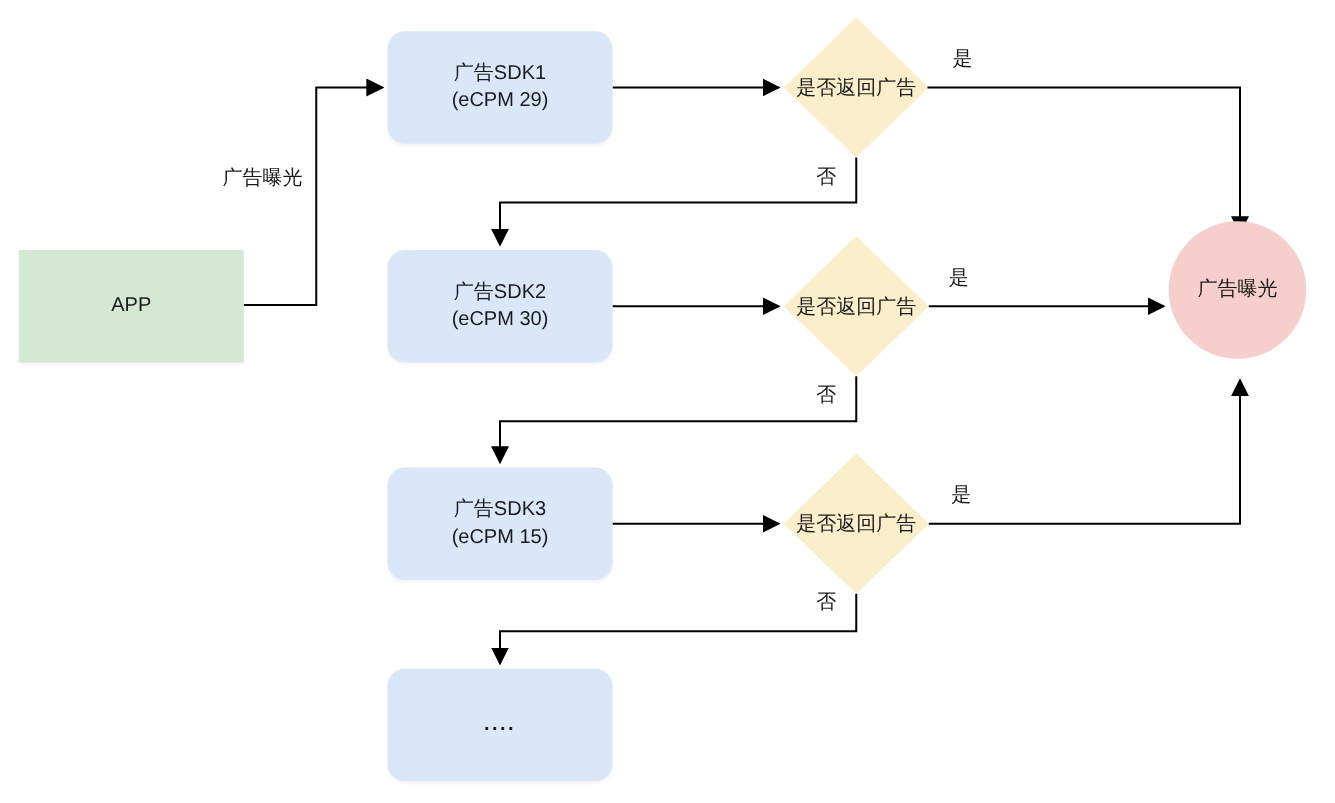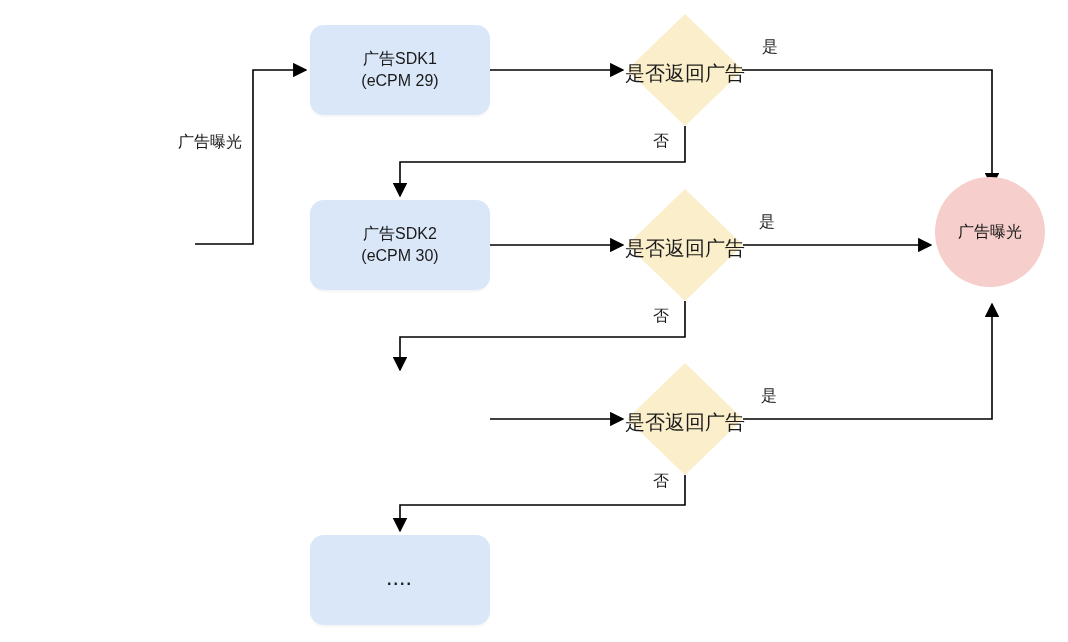--- a/index.html
+++ b/index.html
@@ -38,21 +38,21 @@
                 letter-spacing: 2px; font-weight: bold; }
   .circle-node {
     left: 935px; top: 177px; width: 110px; height: 110px;
     border-radius: 50%; background: var(--exposure_fill, #f8cecc);
     box-shadow: none;
   }
   .diamond-label {
     position: absolute;
     width: 160px;
     text-align: center;
-    font-size: 20px;
+    font-size: 16px;
     white-space: nowrap;
     box-shadow: none;
   }
   .d1 { left: 605px; top: 60px; }
   .d2 { left: 605px; top: 235px; }
   .d3 { left: 605px; top: 409px; }
 
   .edge-label {
     position: absolute;
     font-size: 16px;
@@ -87,31 +87,38 @@
     <polyline class="wire" points="742,70 992,70 992,186" marker-end="url(#arrow)"></polyline>
     <polyline class="wire" points="685,126 685,162 400,162 400,196" marker-end="url(#arrow)"></polyline>
     <polyline class="wire" points="490,245 623,245" marker-end="url(#arrow)"></polyline>
     <polyline class="wire" points="743,245 931,245" marker-end="url(#arrow)"></polyline>
     <polyline class="wire" points="685,301 685,337 400,337 400,370" marker-end="url(#arrow)"></polyline>
     <polyline class="wire" points="490,419 623,419" marker-end="url(#arrow)"></polyline>
     <polyline class="wire" points="743,419 992,419 992,304" marker-end="url(#arrow)"></polyline>
     <polyline class="wire" points="685,475 685,505 400,505 400,531" marker-end="url(#arrow)"></polyline>
   </svg>
 
+  <div class="node rect-node app-node">
+    <span>APP</span>
+  </div>
 
   <div class="node rect-node sdk-node sdk1">
     <span>广告SDK1</span>
     <span>(eCPM 29)</span>
   </div>
 
   <div class="node rect-node sdk-node sdk2">
     <span>广告SDK2</span>
     <span>(eCPM 30)</span>
   </div>
 
+  <div class="node rect-node sdk-node sdk3">
+    <span>广告SDK3</span>
+    <span>(eCPM 15)</span>
+  </div>
 
   <div class="node more-node">
     <span>....</span>
   </div>
 
   <div class="node circle-node">
     <span>广告曝光</span>
   </div>
 
   <div class="diamond-label d1">是否返回广告</div>

